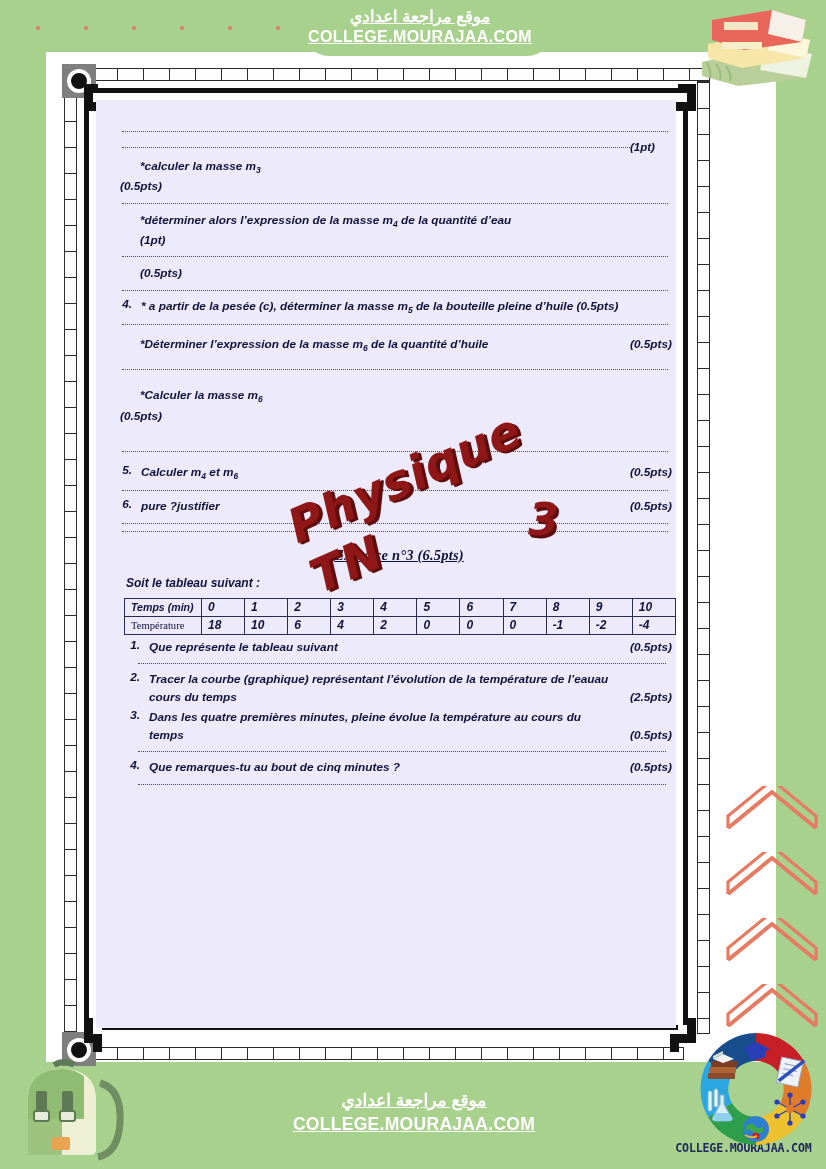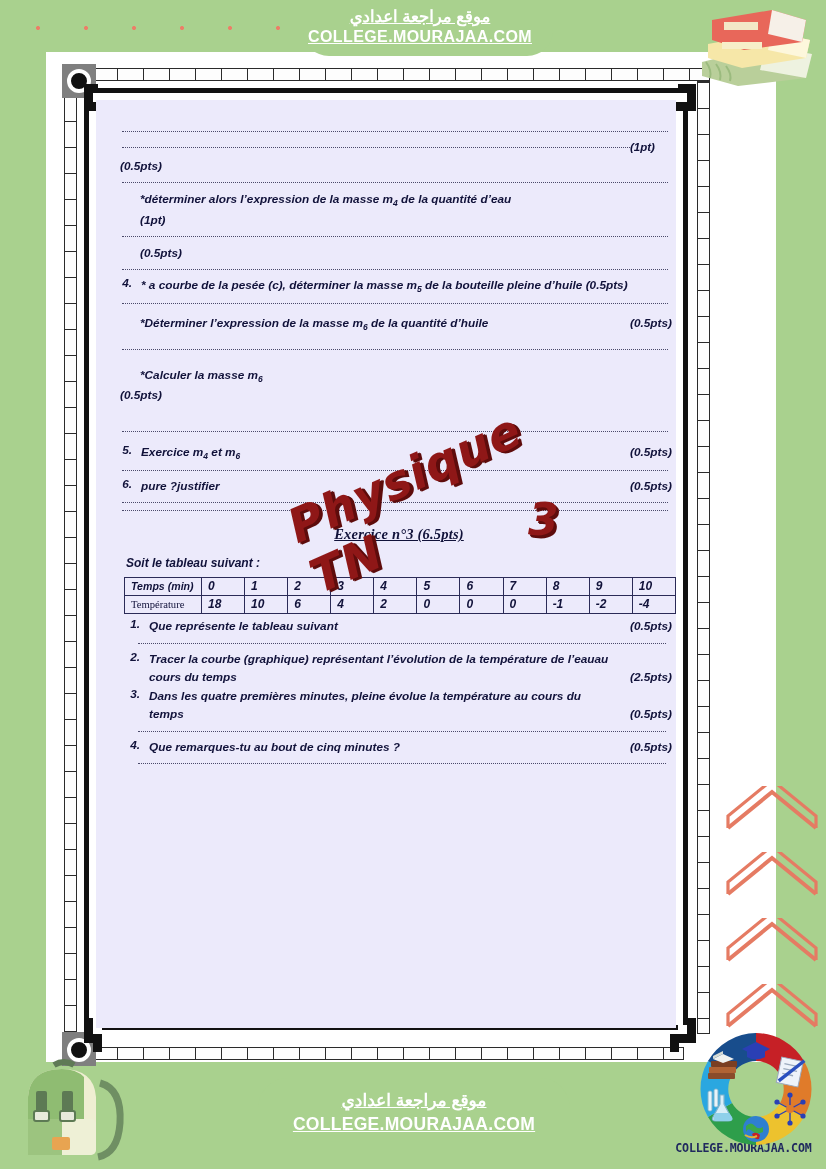--- a/index.html
+++ b/index.html
@@ -232,57 +232,60 @@
   <div class="wm-n">3</div>
 </div>
 
 <div class="content">
 
   <div class="dotline full"></div>
   <div class="ln">
     <span class="dotline full" style="display:inline-block;width:calc(100% - 52px);vertical-align:middle;"></span><span class="star" style="font-size:11.5px;">(1pt)</span>
   </div>
 
+  <div class="star ind2">
+    <span>*calculer la masse m</span><sub>3</sub>
+  </div>
   <div class="star ind0">(0.5pts)</div>
   <div class="dotline full"></div>
 
   <div class="star ind2">
     <span>*déterminer alors l’expression de la masse m</span><sub>4</sub><span> de la quantité d’eau</span>
   </div>
   <div class="star ind2">(1pt)</div>
   <div class="dotline full"></div>
 
   <div class="star ind2">(0.5pts)</div>
   <div class="dotline full"></div>
 
   <div class="q" style="margin-top:4px">
     <div class="num">4.</div>
     <div class="body">
-      <span>* a courbe de la pesée (c), déterminer la masse m</span><sub>5</sub><span> de la bouteille pleine d’huile (0.5pts)</span>
+      <span>* a partir de la pesée (c), déterminer la masse m</span><sub>5</sub><span> de la bouteille pleine d’huile (0.5pts)</span>
     </div>
   </div>
   <div class="dotline full"></div>
 
   <div class="star ind2" style="margin-top:10px">
     <span class="pts">(0.5pts)</span>
     <span>*Déterminer l’expression de la masse m</span><sub>6</sub><span> de la quantité d’huile</span>
   </div>
   <div class="dotline full" style="margin-top:14px"></div>
 
   <div class="star ind2" style="margin-top:16px">
     <span>*Calculer la masse m</span><sub>6</sub>
   </div>
   <div class="star ind0">(0.5pts)</div>
   <div class="dotline full" style="margin-top:26px"></div>
 
   <div class="q" style="margin-top:12px">
     <div class="num">5.</div>
     <div class="body">
       <span class="pts">(0.5pts)</span>
-      <span>Exercice m</span><sub>4</sub><span> et m</span><sub>6</sub>
+      <span>Calculer m</span><sub>4</sub><span> et m</span><sub>6</sub>
     </div>
   </div>
   <div class="dotline full"></div>
 
   <div class="q">
     <div class="num">6.</div>
     <div class="body">
       <div>
         <span class="pts">(0.5pts)</span>
         <span>pure ?justifier</span>

